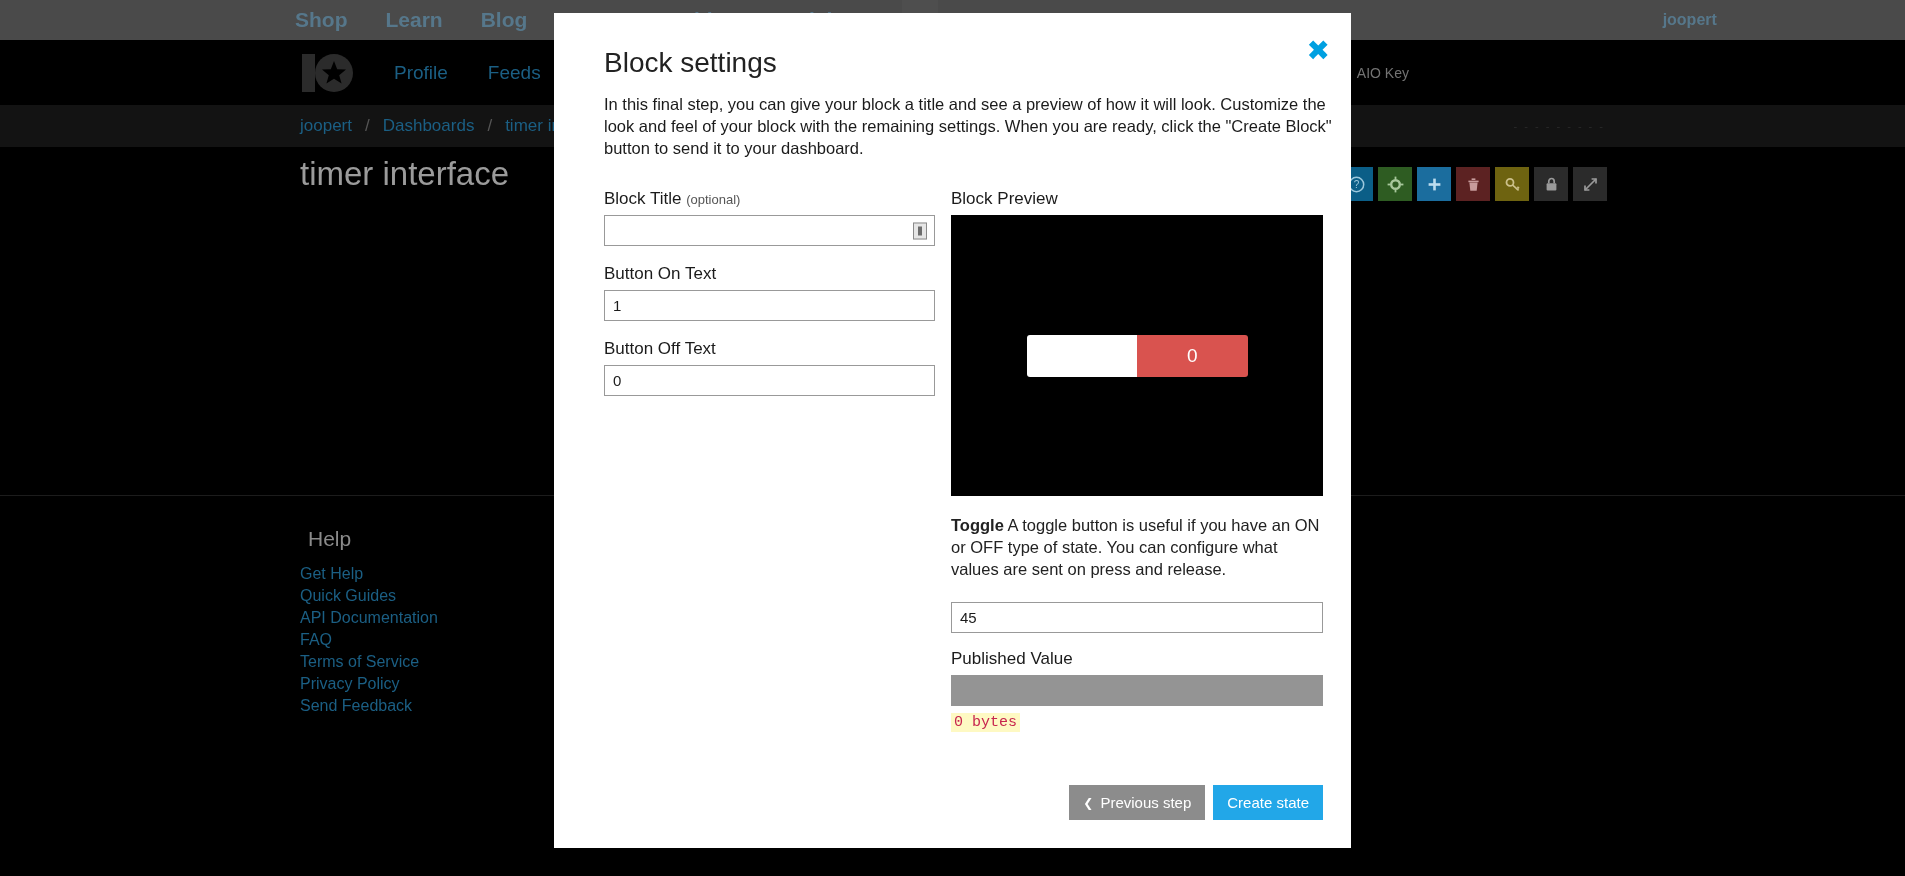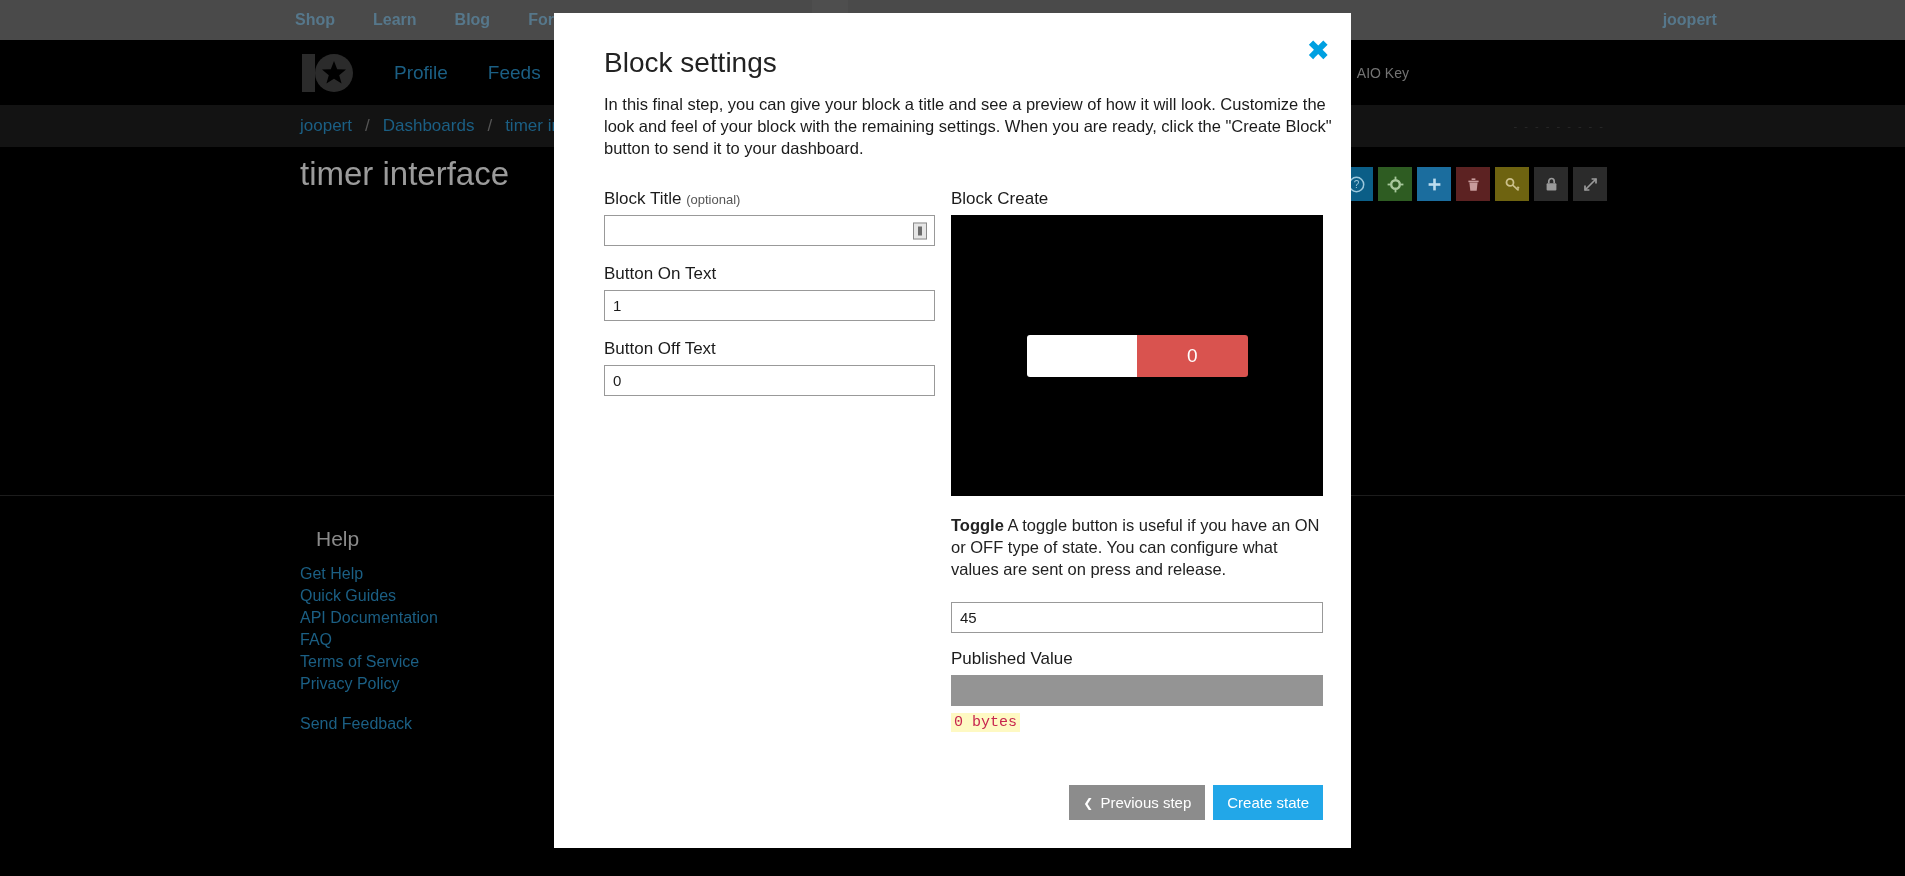--- a/index.html
+++ b/index.html
@@ -17,21 +17,21 @@
   
   .topbar {
     position: absolute; top: 0; left: 0; width: 1905px; height: 40px;
     background: #000; display: flex; align-items: center;
   }
   .topbar-left {
     display: flex; align-items: center; gap: 38px;
     margin-left: 295px;
   }
   .topbar-link {
-    color: #1d6d9c; font-size: 16px; font-weight: bold;
+    color: #1d6d9c; font-size: 21px; font-weight: bold;
     white-space: nowrap;
   }
   .topbar-right {
     position: absolute; right: 0; width: 420px;
     display: flex; justify-content: center; align-items: center;
   }
   .topbar-user { color: #1d6d9c; font-size: 16px; font-weight: bold; }
   .chev { font-size: 11px; margin-left: 5px; }
   .topbar-badge {
     width: 36px; height: 40px; background: #0a0a0a;
@@ -84,21 +84,21 @@
 
   
   .content-divider {
     position: absolute; top: 495px; left: 0; width: 1905px; height: 1px;
     background: #1c1c1c;
   }
 
   
   .footer { position: absolute; top: 505px; left: 0; width: 1905px; height: 371px; background: #000; }
   .foot-help-title {
-    position: absolute; left: 316px; top: 22px;
+    position: absolute; left: 308px; top: 22px;
     color: #8a8a8a; font-size: 21px;
   }
   .foot-links {
     position: absolute; left: 300px; top: 58px;
     display: flex; flex-direction: column; gap: 0;
   }
   .foot-link { color: #1b5f84; font-size: 16px; line-height: 22px; }
 
   
   .dashmark {
@@ -320,21 +320,21 @@
 
     <div class="footer">
       <div class="foot-help-title">Help</div>
       <div class="foot-links">
         <a class="foot-link">Get Help</a>
         <a class="foot-link">Quick Guides</a>
         <a class="foot-link">API Documentation</a>
         <a class="foot-link">FAQ</a>
         <a class="foot-link">Terms of Service</a>
         <a class="foot-link">Privacy Policy</a>
-        <a class="foot-link" style="margin-top:18px">Send Feedback</a>
+        <a class="foot-link" style="margin-top:0">Send Feedback</a>
       </div>
 
     </div>
 
     <div class="dim-top"></div>
   </div>
 
   <div class="modal">
     <div class="modal-close">✖</div>
     <h2 class="modal-title">Block settings</h2>
@@ -365,21 +365,21 @@
 
         <div class="field-block">
           <label class="field-label">Button Off Text</label>
           <div class="txtinput">
             <span>0</span>
           </div>
         </div>
       </div>
 
       <div class="col-right">
-        <label class="field-label">Block Create</label>
+        <label class="field-label">Block Preview</label>
         <div class="preview-box">
           <div class="toggle">
             <div class="toggle-off"></div>
             <div class="toggle-on">0</div>
           </div>
         </div>
 
         <p class="toggle-desc">
           <b>Toggle</b>
           <span>A toggle button is useful if you have an ON or OFF type of state. You can configure what values are sent on press and release.</span>

